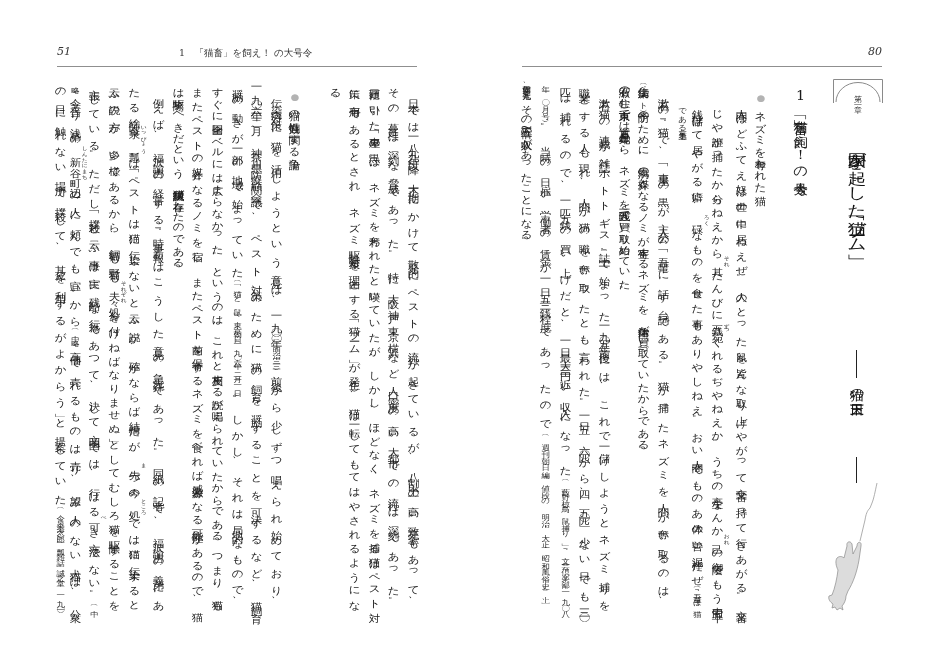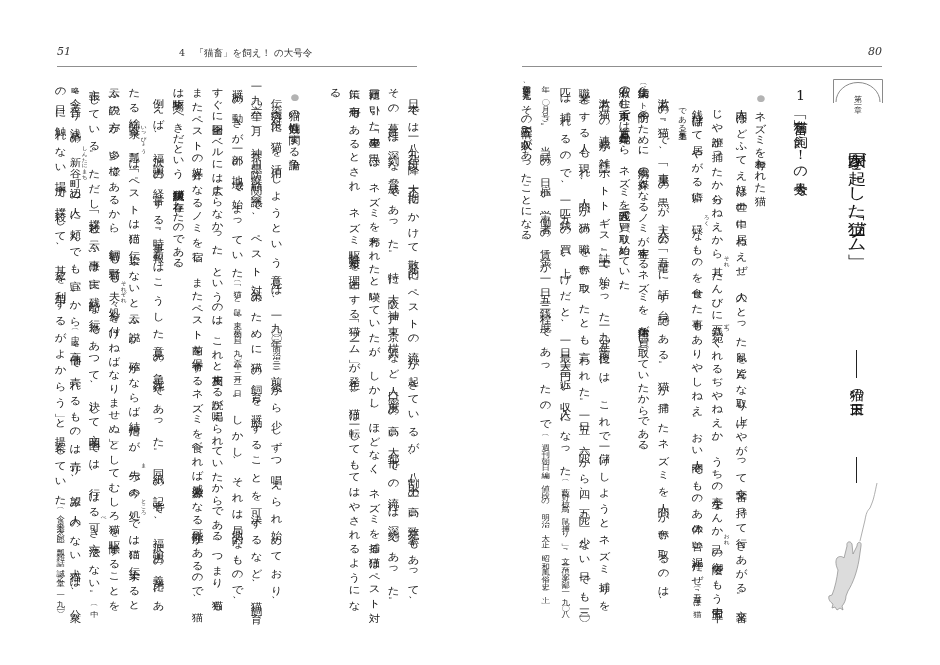--- a/index.html
+++ b/index.html
@@ -35,21 +35,21 @@
   .ch-dash{position:absolute;left:386px;width:1.2px;background:#222;}
   .ch-sub{position:absolute;left:379px;top:380px;writing-mode:vertical-rl;font-family:"DejaVu Sans",sans-serif;font-size:12.5px;
           line-height:16px;width:16px;white-space:nowrap;color:#111;transform:scaleX(1.15);transform-origin:50% 0;}
   .cat{position:absolute;left:350px;top:470px;width:80px;height:150px;}
 </style>
 </head>
 <body>
 
 <div class="page" id="page-left">
   <div class="pnum" style="left:57px;">51</div>
-  <div class="rhead">4　「猫畜」を飼え！ の大号令</div>
+  <div class="rhead">1　「猫畜」を飼え！ の大号令</div>
   <div class="rule" style="left:57px;"></div>
 
   <div class="col full" style="left:406px;top:91px;height:514px;">日本では一八九九年以降、大正期にかけて散発的にペストの流行が起きているが、八割以上の高い致死率もあって、</div>
   <div class="col full" style="left:386.4px;top:81px;height:524px;">その蔓延は深刻な脅威であった。特に大阪・神戸・東京・横浜など人口密度の高い大都市での流行は深刻であった。</div>
   <div class="col full" style="left:366.8px;top:81px;height:524px;">冒頭に引いた「車屋の黒」は、ネズミを奪われたと嘆いていたが、しかし、ほどなく、ネズミを捕る猫はペスト対</div>
   <div class="col full" style="left:347.2px;top:81px;height:524px;">策に有用であるとされ、ネズミ駆除対策を理由とする「猫ブーム」が発生し、猫は一転してもてはやされるようにな</div>
   <div class="col" style="left:327.6px;top:81px;">る。</div>
 
   <div class="subhead" style="left:288.4px;top:92px;">
     <span class="bullet">●</span><span>猫の有効性に関する論争</span>

